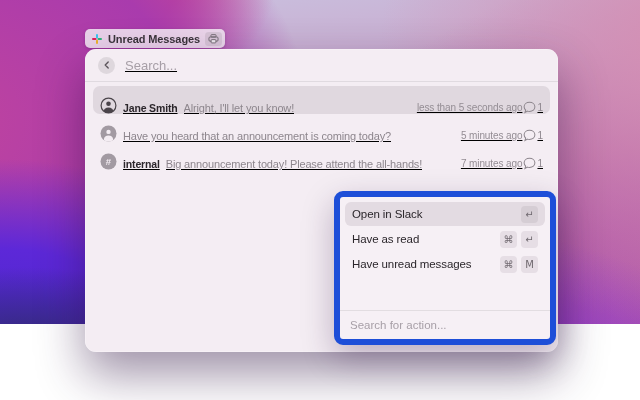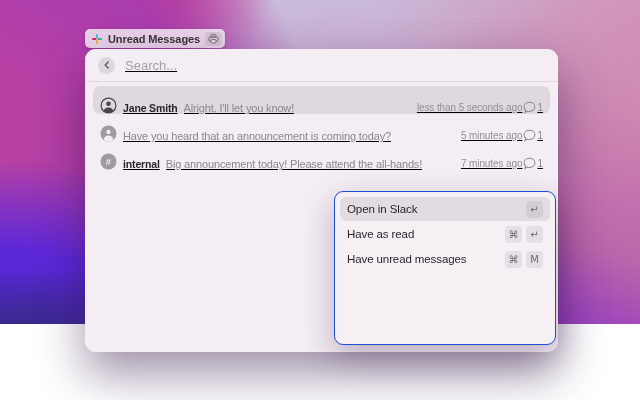--- a/index.html
+++ b/index.html
@@ -61,21 +61,21 @@
     font-size:11px; color:#8d868d; letter-spacing:-0.15px;
     overflow:hidden; text-overflow:ellipsis; flex:0 1 auto;
   }
   .row-right { margin-left:auto; display:flex; align-items:center; gap:1px; flex:0 0 auto; }
   .row-time { font-size:10px; color:#948d94; letter-spacing:-0.1px; }
   .row-count { font-size:10px; color:#8d868d; }
 
   
   .action-panel {
     position:absolute; right:2px; bottom:7px; width:222px; height:154px;
-    background:#f6f0f5; border:1px solid #1d4ed8; border-radius:9px;
+    background:#f6f0f5; border:6px solid #1d4ed8; border-radius:9px;
     box-shadow:0 12px 32px rgba(40,10,60,0.28);
     display:flex; flex-direction:column;
   }
   .action-items { padding:5px; }
   .action-item {
     height:24px; margin-bottom:1px; padding:0 7px; border-radius:6px;
     display:flex; align-items:center; justify-content:space-between; cursor:pointer;
   }
   .action-item.selected { background:#e3dbe2; }
   .action-label { font-size:11.5px; color:#2b262b; letter-spacing:-0.1px; }
@@ -224,16 +224,19 @@
         <div class="action-item">
           <span class="action-label">Have unread messages</span>
           <span class="keys">
             <span class="key">⌘</span>
             <span class="key">M</span>
           </span>
         </div>
 
 
       </div>
+      <div class="action-footer">
+        <span class="action-search-placeholder">Search for action...</span>
+      </div>
     </div>
 
   </div>
 </div>
 
 </body></html>

